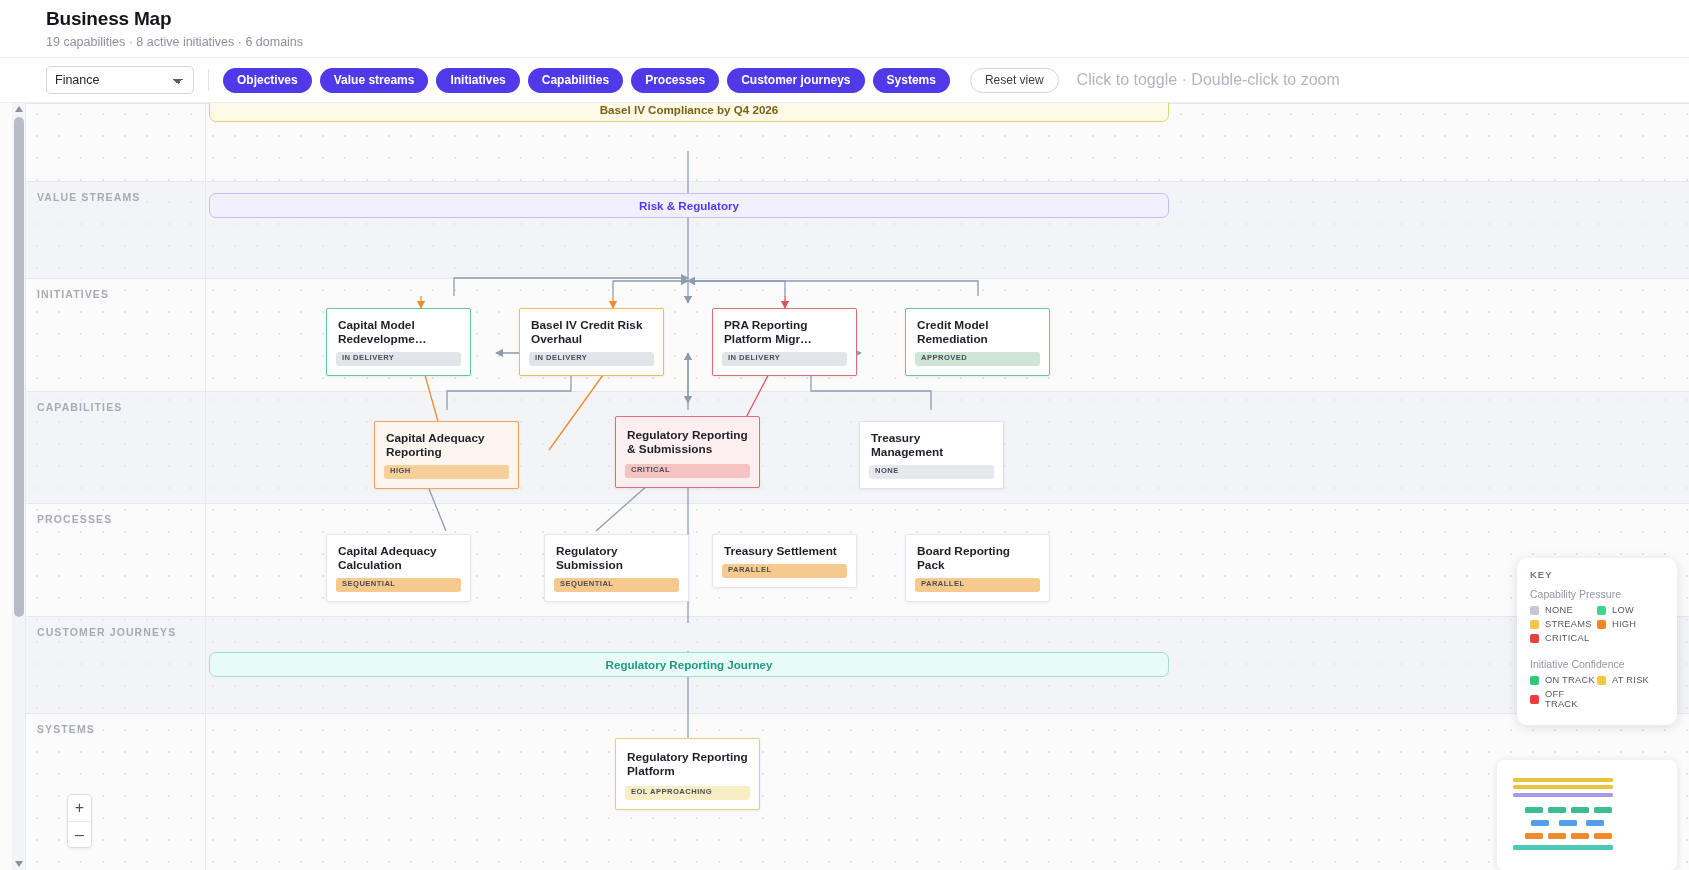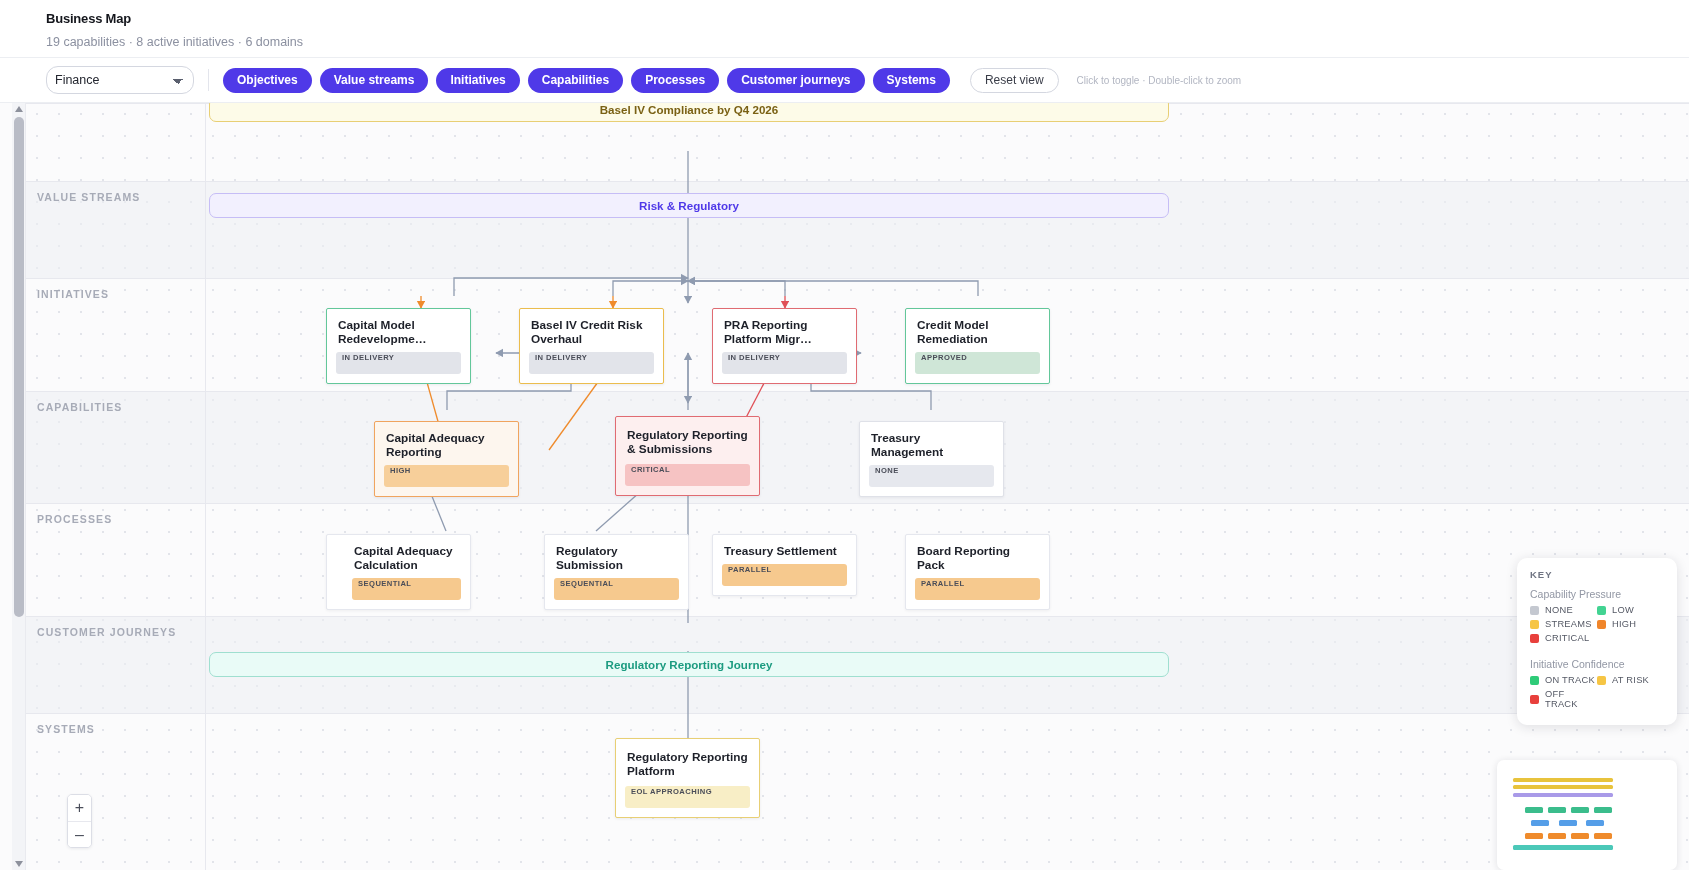--- a/index.html
+++ b/index.html
@@ -16,37 +16,37 @@
   .app { position: relative; width: 1689px; height: 870px; background:#ffffff; }
 
   
   .header {
     position:absolute; left:0; top:0; width:1689px; height:58px;
     background:#ffffff;
     border-bottom:1px solid #eceef2;
     padding-left:46px;
   }
   .header .title {
-    font-size:13px; font-weight:700; color:#14161c;
+    font-size:19px; font-weight:700; color:#14161c;
     letter-spacing:-0.2px;
     margin:0; padding-top:8px; line-height:22px;
   }
   .header .subtitle {
     font-size:12.5px; color:#8b90a0; line-height:16px; margin-top:4px;
   }
 
   
   .toolbar {
     position:absolute; left:0; top:58px; width:1689px; height:45px;
     background:#ffffff; border-bottom:1px solid #eceef2;
     display:flex; align-items:center; padding-left:46px; gap:8px;
   }
   .domain-select {
     width:148px; height:28px;
-    border:1px solid #d4d7e0; border-radius:12px;
+    border:1px solid #d4d7e0; border-radius:5px;
     background:#ffffff;
     font-family:"Liberation Sans", sans-serif;
     font-size:12.5px; color:#23262f;
     padding:0 8px;
     appearance:none; -webkit-appearance:none;
     background-image:
       linear-gradient(45deg, transparent 50%, #5a5f6e 50%),
       linear-gradient(135deg, #5a5f6e 50%, transparent 50%);
     background-position: calc(100% - 15px) 12px, calc(100% - 10px) 12px;
     background-size: 5px 5px, 5px 5px;
@@ -63,21 +63,21 @@
     white-space:nowrap;
     display:inline-flex; align-items:center;
   }
   .pill-ghost {
     height:25px; border-radius:13px;
     border:1px solid #d4d7e0; background:#ffffff; color:#3a3d48;
     font-size:12px; font-weight:400; padding:0 14px; cursor:pointer;
     display:inline-flex; align-items:center;
     font-family:"Liberation Sans", sans-serif;
   }
-  .hint { font-size:10px; color:#b2b6c2; margin-left:10px; white-space:nowrap; }
+  .hint { font-size:16px; color:#b2b6c2; margin-left:10px; white-space:nowrap; }
 
   
   .canvas-wrap {
     position:absolute; left:0; top:103px;
     width:1689px; height:767px;
     overflow:hidden; background:#fbfbfc;
   }
   
   .vscroll {
     position:absolute; left:12px; top:0; width:14px; height:767px;
@@ -120,21 +120,21 @@
   
   svg.edges { position:absolute; left:0; top:0; width:1663px; height:767px; overflow:visible; }
 
   
   .node { position:absolute; border-radius:2px; background:#ffffff; }
   .node .n-title {
     font-size:11.8px; font-weight:700; color:#1d2029;
     line-height:14px; padding:9px 11px 0 11px;
   }
   .node .n-badge {
-    margin:6px 9px 9px 9px; height:22px; border-radius:3px;
+    margin:6px 9px 9px 9px; height:14px; border-radius:3px;
     font-size:7.6px; font-weight:700; letter-spacing:0.45px;
     line-height:11px; padding-left:6px; color:#4a4d58;
     text-transform:uppercase; overflow:hidden; white-space:nowrap;
   }
 
   
   .band {
     position:absolute; height:25px; border-radius:7px;
     display:flex; align-items:center; justify-content:center;
     font-size:11.6px; font-weight:700;
@@ -325,21 +325,21 @@
       </div>
       <div class="node" style="left:589px; top:313px; width:145px; border:1.5px solid #e06b72; background:#fdefef; box-shadow:0 1px 3px rgba(30,34,50,0.07);">
         <div class="n-title" style="padding-top:11px">Regulatory Reporting &amp; Submissions</div>
         <div class="n-badge" style="background:#f6c3c3; margin-top:8px;">CRITICAL</div>
       </div>
       <div class="node" style="left:833px; top:318px; width:145px; border:1.5px solid #dfe1e8; background:#ffffff; box-shadow:0 1px 3px rgba(30,34,50,0.07);">
         <div class="n-title">Treasury Management</div>
         <div class="n-badge" style="background:#e6e8ee;">NONE</div>
       </div>
 
-      <div class="node" style="left:300px; top:431px; width:145px; border:1px solid #e5e7ee; box-shadow:0 1px 3px rgba(30,34,50,0.06);padding-left:16px;">
+      <div class="node" style="left:300px; top:431px; width:145px; border:1px solid #e5e7ee; box-shadow:0 1px 3px rgba(30,34,50,0.06);">
         <div class="n-title">Capital Adequacy Calculation</div>
         <div class="n-badge" style="background:#f6c98e;">SEQUENTIAL</div>
       </div>
       <div class="node" style="left:493px; top:431px; width:145px; border:1px solid #e5e7ee; box-shadow:0 1px 3px rgba(30,34,50,0.06);margin-left:25px;">
         <div class="n-title">Regulatory Submission</div>
         <div class="n-badge" style="background:#f6c98e;">SEQUENTIAL</div>
       </div>
       <div class="node" style="left:686px; top:431px; width:145px; border:1px solid #e5e7ee; box-shadow:0 1px 3px rgba(30,34,50,0.06);">
         <div class="n-title">Treasury Settlement</div>
         <div class="n-badge" style="background:#f6c98e;">PARALLEL</div>

